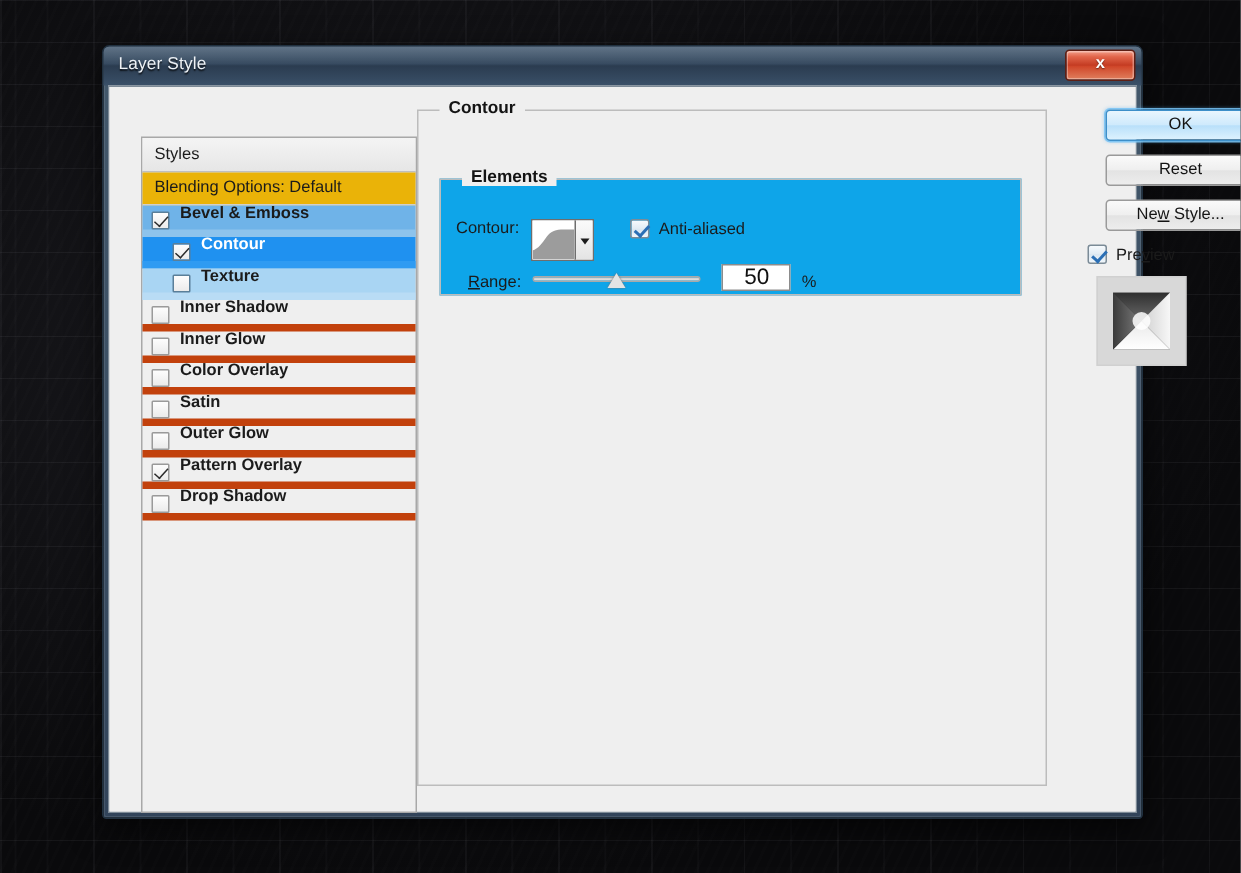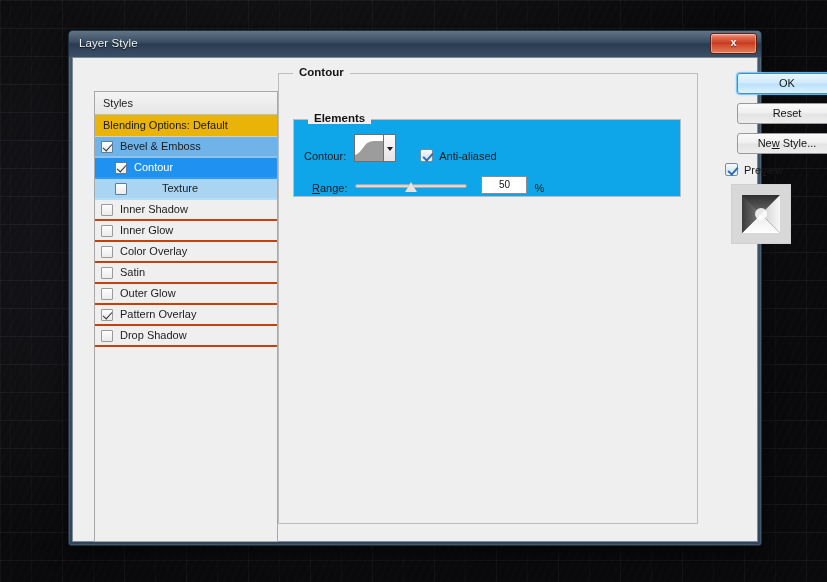--- a/index.html
+++ b/index.html
@@ -166,32 +166,33 @@
     background: #eab308;
     border-bottom: 1px solid #cfcfcf;
     font-size: 11px;
     color: #1b1b1b;
     cursor: default;
   }
   .style-row {
     height: 21px;
     line-height: 21px;
     display: flex;
-    align-items: center;
-    border-bottom: 2px solid #c2410c;
+    align-items: flex-end;
+    border-bottom: 5px solid #c2410c;
     font-size: 11px;
     color: #1b1b1b;
     cursor: default;
     padding-left: 6px;
     box-sizing: border-box;
+    font-weight: bold;
   }
   .style-row.indent { padding-left: 20px; }
   .style-row.sel-parent { background: #6fb3e8; border-bottom-color: #8dc3ec; }
   .style-row.sel-active { background: #1f91f0; color: #ffffff; border-bottom-color: #2f9bf2; }
-  .style-row.sel-child  { background: #a9d5f3; border-bottom-color: #b9dcf5; gap: 28px; }
+  .style-row.sel-child  { background: #a9d5f3; border-bottom-color: #b9dcf5; }
 
   
   .cb {
     width: 12px; height: 12px;
     box-sizing: border-box;
     border: 1px solid #9a9a9a;
     background: linear-gradient(to bottom, #fdfdfd, #ebebeb);
     margin-right: 7px;
     flex: 0 0 auto;
     position: relative;
@@ -245,23 +246,23 @@
     top: -8px;
     left: 14px;
     font-size: 11.5px;
     font-weight: bold;
   }
 
   
   #contour-row {
     position: absolute;
     left: 10px;
-    top: 14px;
-    display: flex;
-    align-items: flex-end;
+    top: 26px;
+    display: flex;
+    align-items: flex-start;
   }
   .field-label { font-size: 11px; color: #1b1b1b; margin-right: 8px; }
   .field-label u { text-decoration: underline; }
 
   #contour-swatch-wrap {
     display: flex;
     align-items: stretch;
     border: 1px solid #6e6e6e;
     background: #fff;
     height: 28px;
@@ -354,21 +355,21 @@
     filter: drop-shadow(0 0 0.6px #6f6f6f);
     cursor: pointer;
   }
   #range-input {
     width: 46px;
     height: 18px;
     border: 1px solid #8c8c8c;
     background: #ffffff;
     box-sizing: border-box;
     font-family: "Liberation Sans", sans-serif;
-    font-size: 10px;
+    font-size: 15px;
     color: #111;
     text-align: center;
     line-height: 16px;
     margin-right: 7px;
     cursor: text;
   }
   #range-unit { font-size: 11px; color: #1b1b1b; }
 
   
   #button-col {

